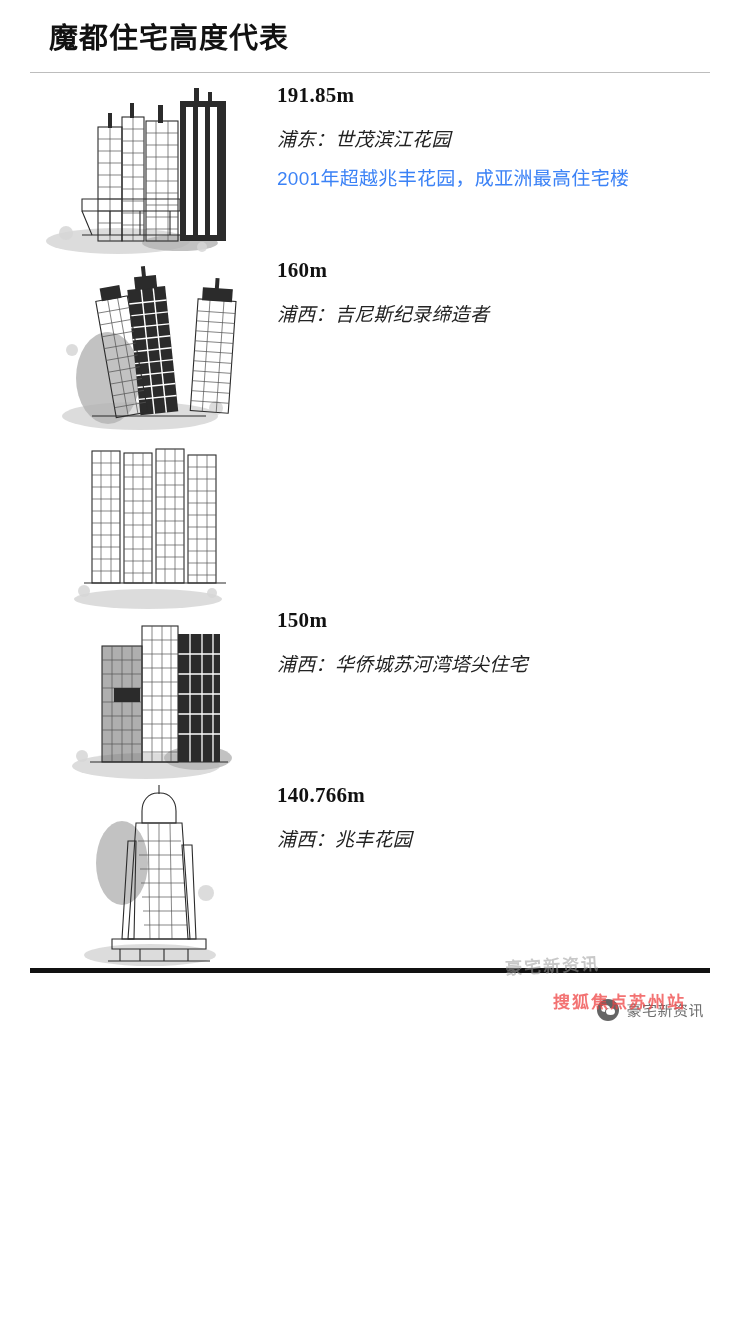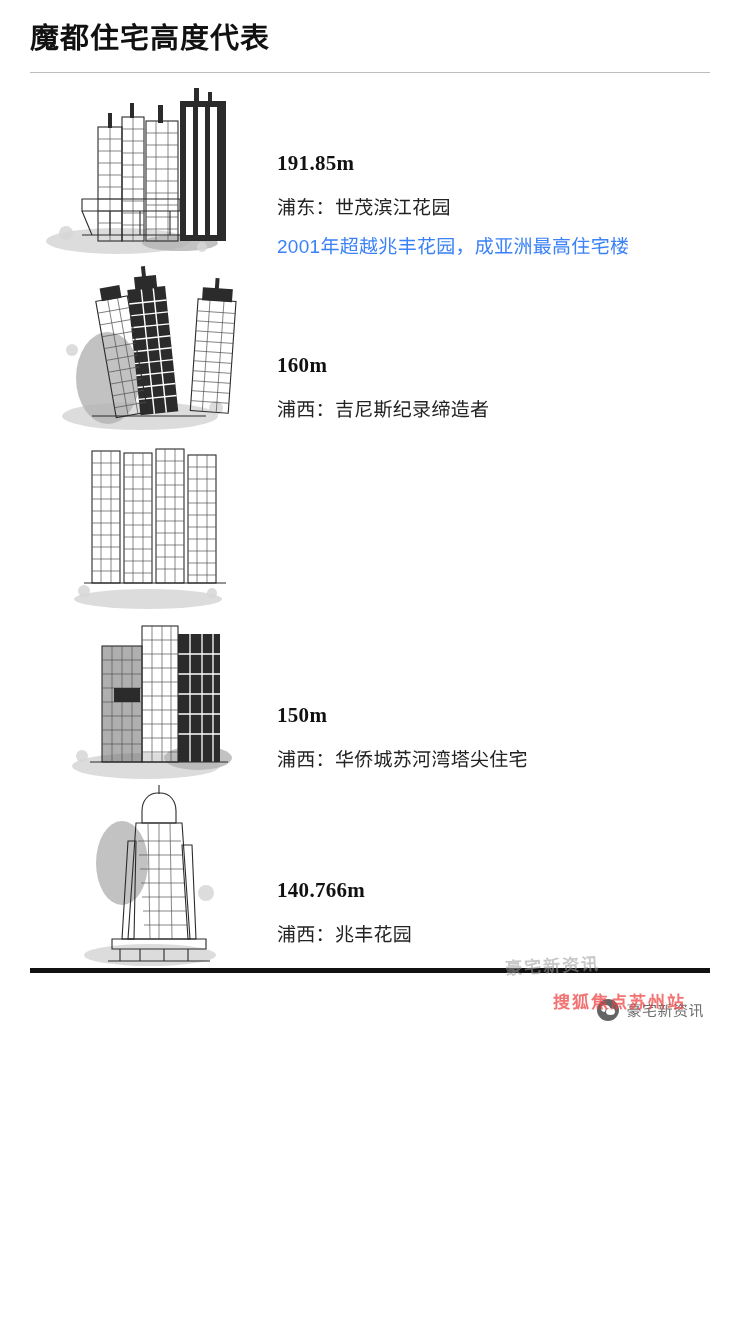--- a/index.html
+++ b/index.html
@@ -27,32 +27,33 @@
   .header {
     padding-top: 20px;
   }
   .header-title {
     font-size: 29px;
     font-weight: bold;
     letter-spacing: 1px;
     color: #111;
     line-height: 1.3;
     padding-bottom: 14px;
+    margin-left: 19px;
   }
   .header-rule {
     height: 1px;
     background: #bdbdbd;
     width: 100%;
     margin-bottom: 10px;
   }
 
   
   .entry {
     display: flex;
-    align-items: flex-end;
+    align-items: flex-start;
     min-height: 170px;
     position: relative;
   }
   .entry-art {
     width: 235px;
     flex: 0 0 235px;
     position: relative;
     height: 175px;
   }
   .entry-text {
@@ -65,20 +66,21 @@
     font-weight: bold;
     color: #111;
     margin-bottom: 16px;
     letter-spacing: 0.3px;
   }
   .entry-loc {
     font-size: 19px;
     color: #222;
     margin-bottom: 12px;
     letter-spacing: 0.3px;
+    font-style: italic;
   }
   .entry-desc {
     font-size: 19px;
     color: #3b82f6;
     letter-spacing: 0.3px;
   }
 
   
   .bottom-rule {
     width: 100%;

